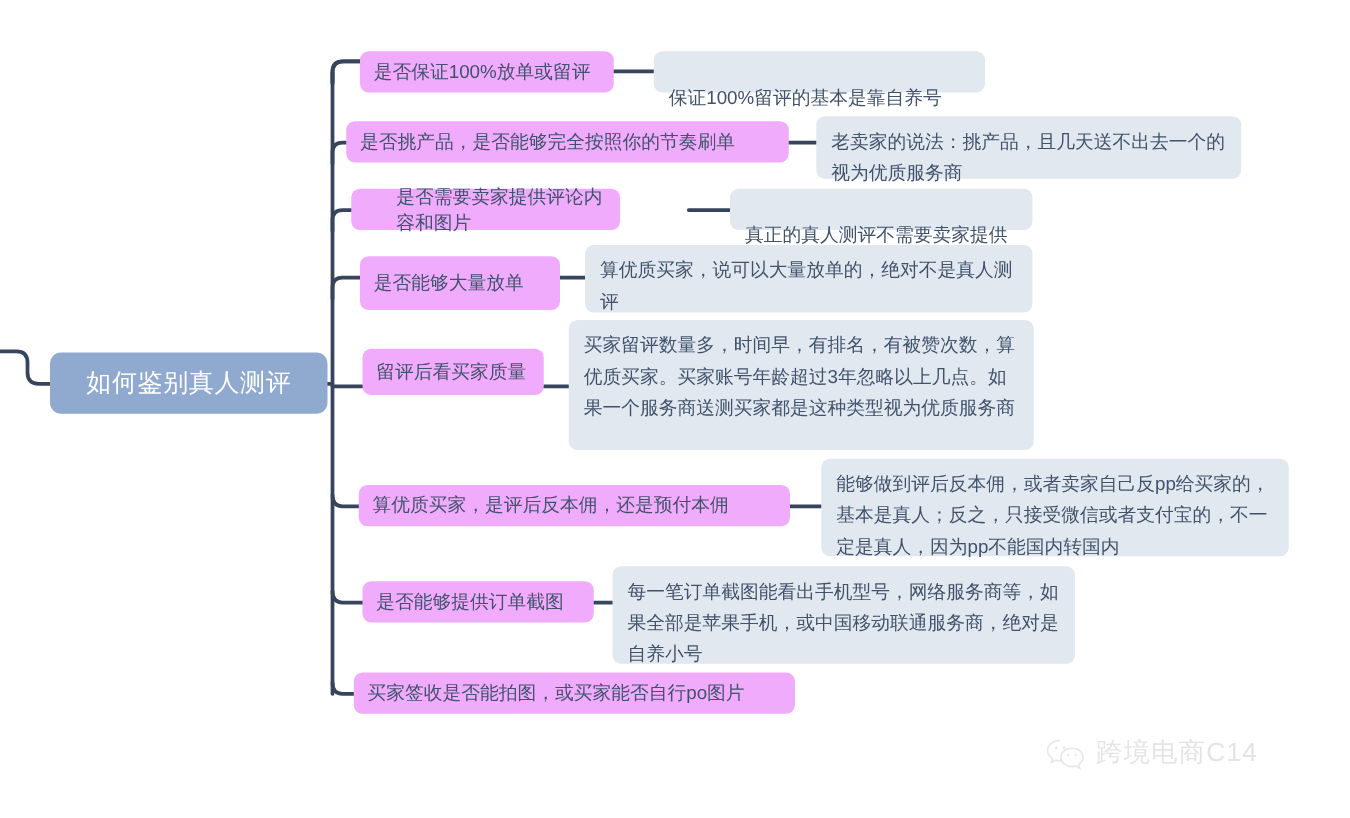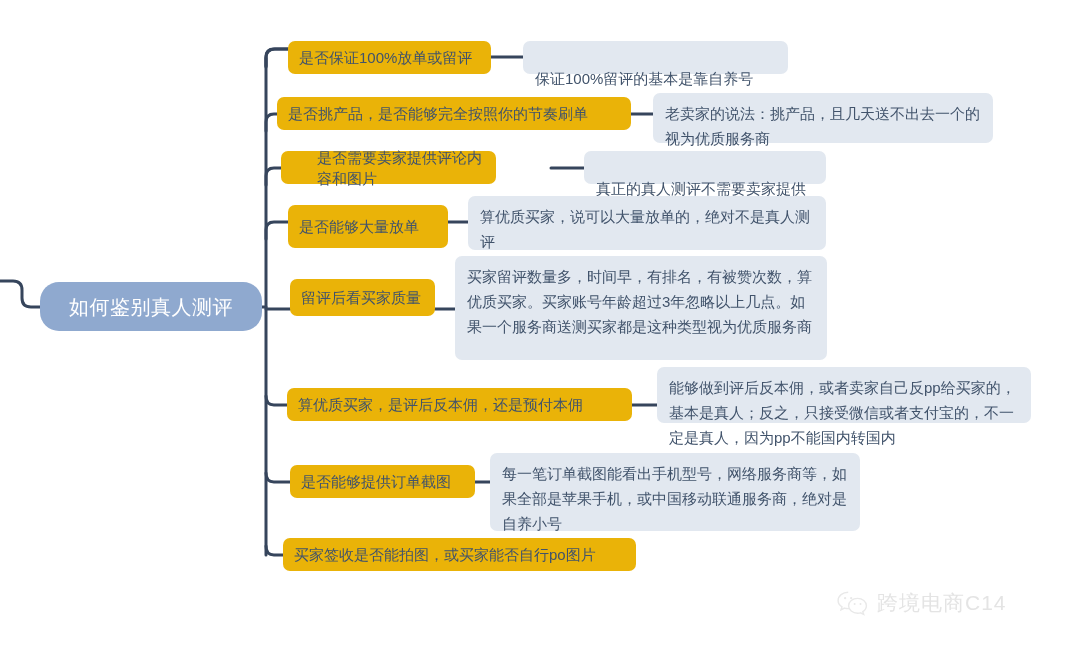--- a/index.html
+++ b/index.html
@@ -34,35 +34,35 @@
     align-items: center;
   }
   .node-inner {
     width: 100%;
     white-space: pre-wrap;
     word-break: break-all;
   }
   
   .node.root {
     background: #8fa9cf;
-    border-radius: 19px;
+    border-radius: 9px;
     padding: 18px 20px;
     justify-content: center;
   }
   .node.root .node-inner {
     color: #ffffff;
     font-size: 20px;
     line-height: 26px;
     text-align: center;
     letter-spacing: 0.5px;
     white-space: nowrap;
   }
   
   .node.topic {
-    background: #eab308;
+    background: #f0abfc;
     padding: 7px 11px;
   }
   .node.topic .node-inner {
     color: #41536b;
     font-size: 15px;
     line-height: 21px;
   }
   
   .node.detail {
     background: #e2e8f0;
@@ -197,21 +197,21 @@
   </div>
 
   <div class="node detail" style="left:468px; top:196px; width:358px; height:54px;">
     <span class="node-inner">算优质买家，说可以大量放单的，绝对不是真人测评</span>
   </div>
 
   <div class="node detail" style="left:455px; top:256px; width:372px; height:104px;">
     <span class="node-inner">买家留评数量多，时间早，有排名，有被赞次数，算优质买家。买家账号年龄超过3年忽略以上几点。如果一个服务商送测买家都是这种类型视为优质服务商</span>
   </div>
 
-  <div class="node detail" style="left:657px; top:367px; width:374px; height:56px;">
+  <div class="node detail" style="left:657px; top:367px; width:374px; height:78px;">
     <span class="node-inner">能够做到评后反本佣，或者卖家自己反pp给买家的，基本是真人；反之，只接受微信或者支付宝的，不一定是真人，因为pp不能国内转国内</span>
   </div>
 
   <div class="node detail" style="left:490px; top:453px; width:370px; height:78px;">
     <span class="node-inner">每一笔订单截图能看出手机型号，网络服务商等，如果全部是苹果手机，或中国移动联通服务商，绝对是自养小号</span>
   </div>
 
   <div id="watermark" style="left:836px; top:590px;">
     <svg class="wm-logo" viewBox="0 0 34 26" aria-hidden="true">
       <g fill="none" stroke="#e9e9e9" stroke-width="1.4">

